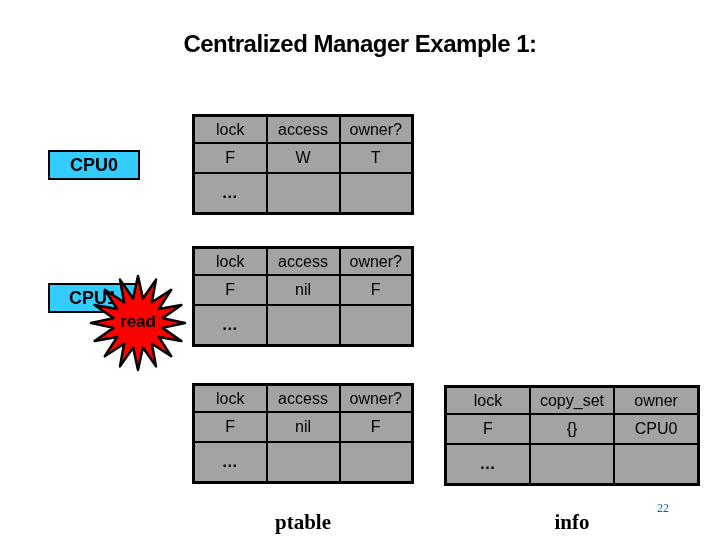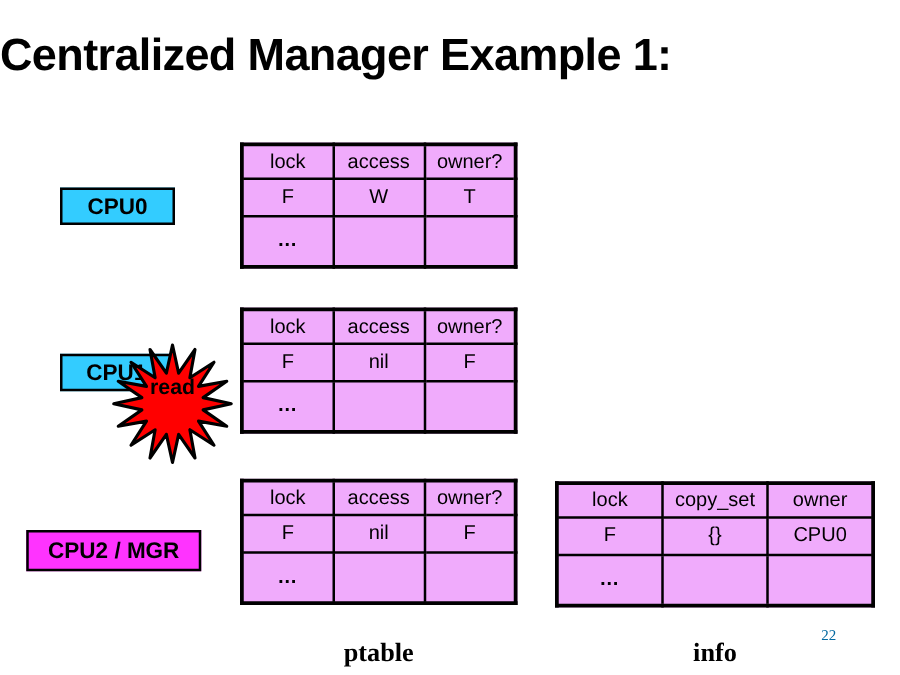--- a/index.html
+++ b/index.html
@@ -1,33 +1,33 @@
 <!DOCTYPE html>
 <html><head>
 <meta charset="utf-8">
 <style>
   html,body{margin:0;padding:0;background:#fff;}
   #slide{position:relative;width:720px;height:540px;background:#ffffff;overflow:hidden;
          font-family:"Liberation Sans",sans-serif;}
 
-  .title{position:absolute;top:27px;left:0;width:720px;
-         font-weight:bold;font-size:36px;line-height:34px;color:#000;letter-spacing:-0.5px;}
+  .title{position:absolute;top:27px;left:0;width:720px;text-align:center;
+         font-weight:bold;font-size:24px;line-height:34px;color:#000;letter-spacing:-0.5px;}
 
   .cpu-box{position:absolute;display:flex;align-items:center;justify-content:center;
            border:2px solid #000;font-weight:bold;font-size:18px;color:#000;}
   #cpu0-box{left:48px;top:150px;width:88px;height:26px;background:#33CCFF;}
   #cpu1-box{left:48px;top:283px;width:86px;height:26px;background:#33CCFF;}
   #cpu2-box{left:21px;top:424px;width:136px;height:29px;background:#FF33FF;}
 
   #burst{position:absolute;left:88px;top:273px;width:100px;height:100px;}
-  #burst-label{position:absolute;left:94px;top:300px;width:88px;text-align:center;
+  #burst-label{position:absolute;left:94px;top:312px;width:88px;text-align:center;
                font-weight:bold;font-size:17px;color:#000;}
 
   table.ptable{position:absolute;border-collapse:collapse;table-layout:fixed;
-               border:3px solid #000;background:#f0abfc;}
+               border:3px solid #000;background:#a3a3a3;}
   table.ptable td{border:2px solid #000;text-align:center;vertical-align:middle;
                   font-size:16px;color:#000;padding:0;overflow:hidden;}
   tr.hdr td{height:25px;}
   tr.val td{height:28px;}
   tr.dots td{height:38px;}
   td.ell{text-align:left;vertical-align:bottom;padding:0 0 4px 6px;
          font-weight:bold;font-size:20px;letter-spacing:1px;line-height:14px;}
 
   #t-cpu0{left:192px;top:114px;width:222px;}
   #t-cpu1{left:192px;top:246px;width:222px;}
@@ -93,23 +93,20 @@
       <td>F</td>
     </tr>
     <tr class="dots">
       <td class="ell">…</td>
       <td></td>
       <td></td>
     </tr>
   </tbody>
     </table>
 
-  <div class="cpu-box" id="cpu2-box">
-    <span>CPU2 / MGR</span>
-  </div>
   <table class="ptable" id="t-cpu2">
     <tbody>
         <tr class="hdr">
       <td>lock</td>
       <td>access</td>
       <td>owner?</td>
     </tr>
     <tr class="val">
       <td>F</td>
       <td>nil</td>

